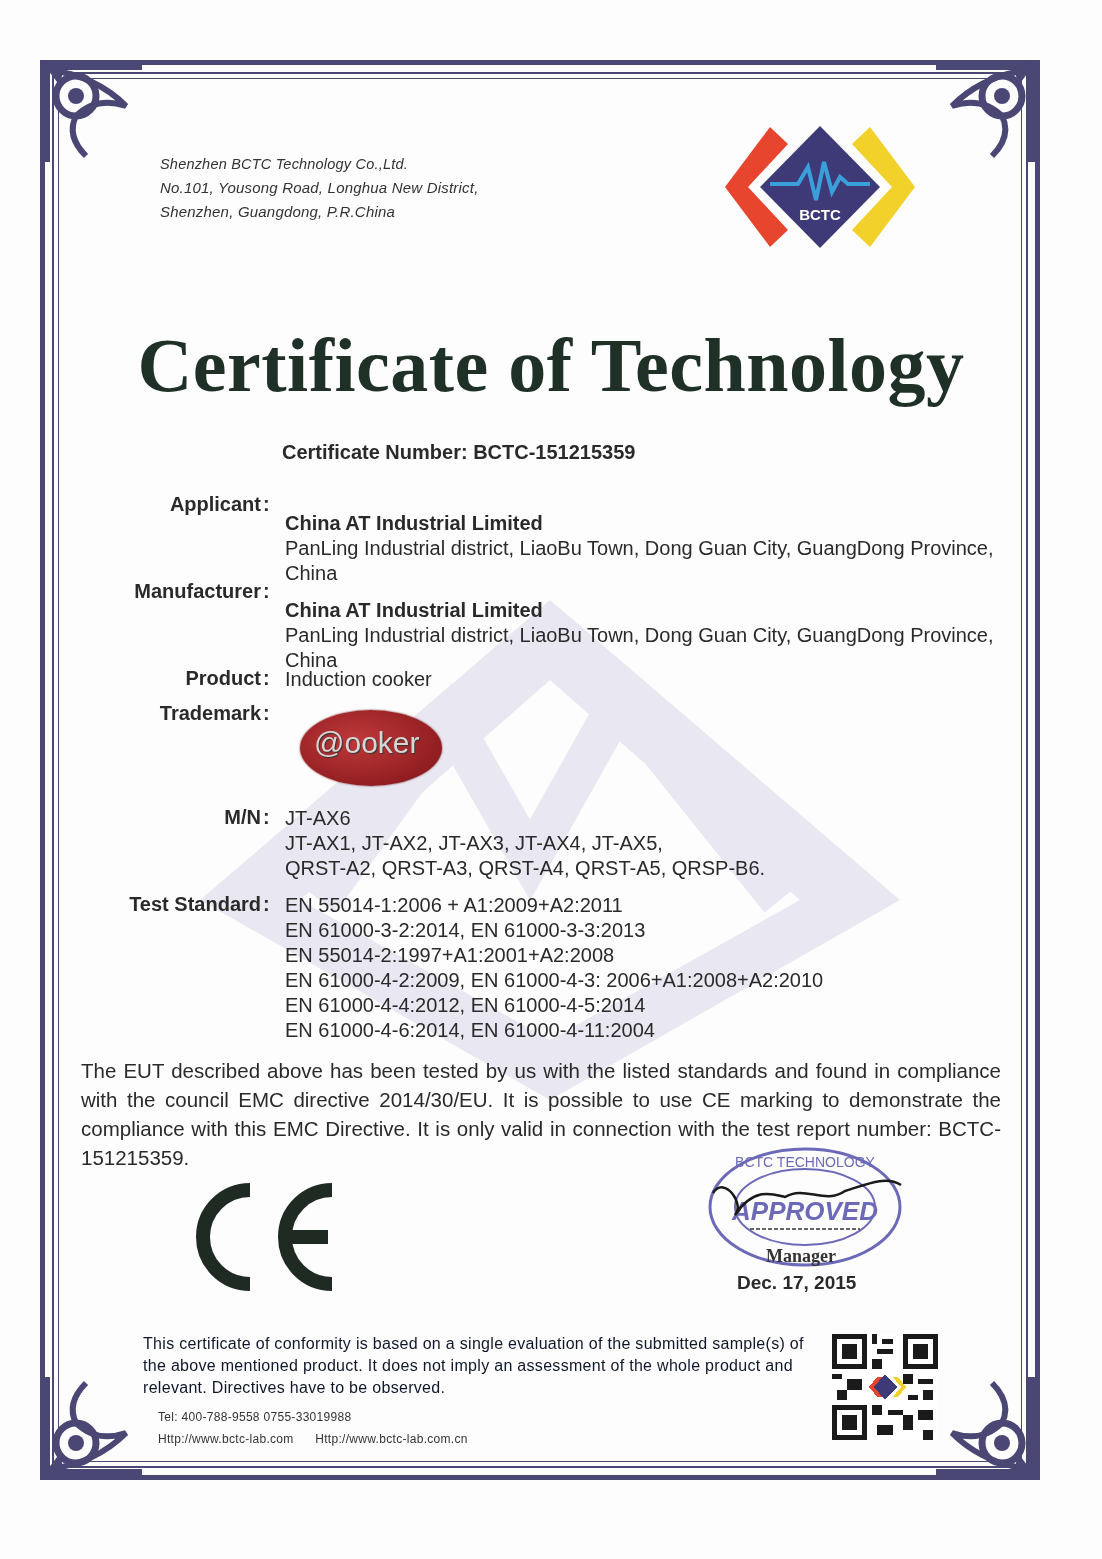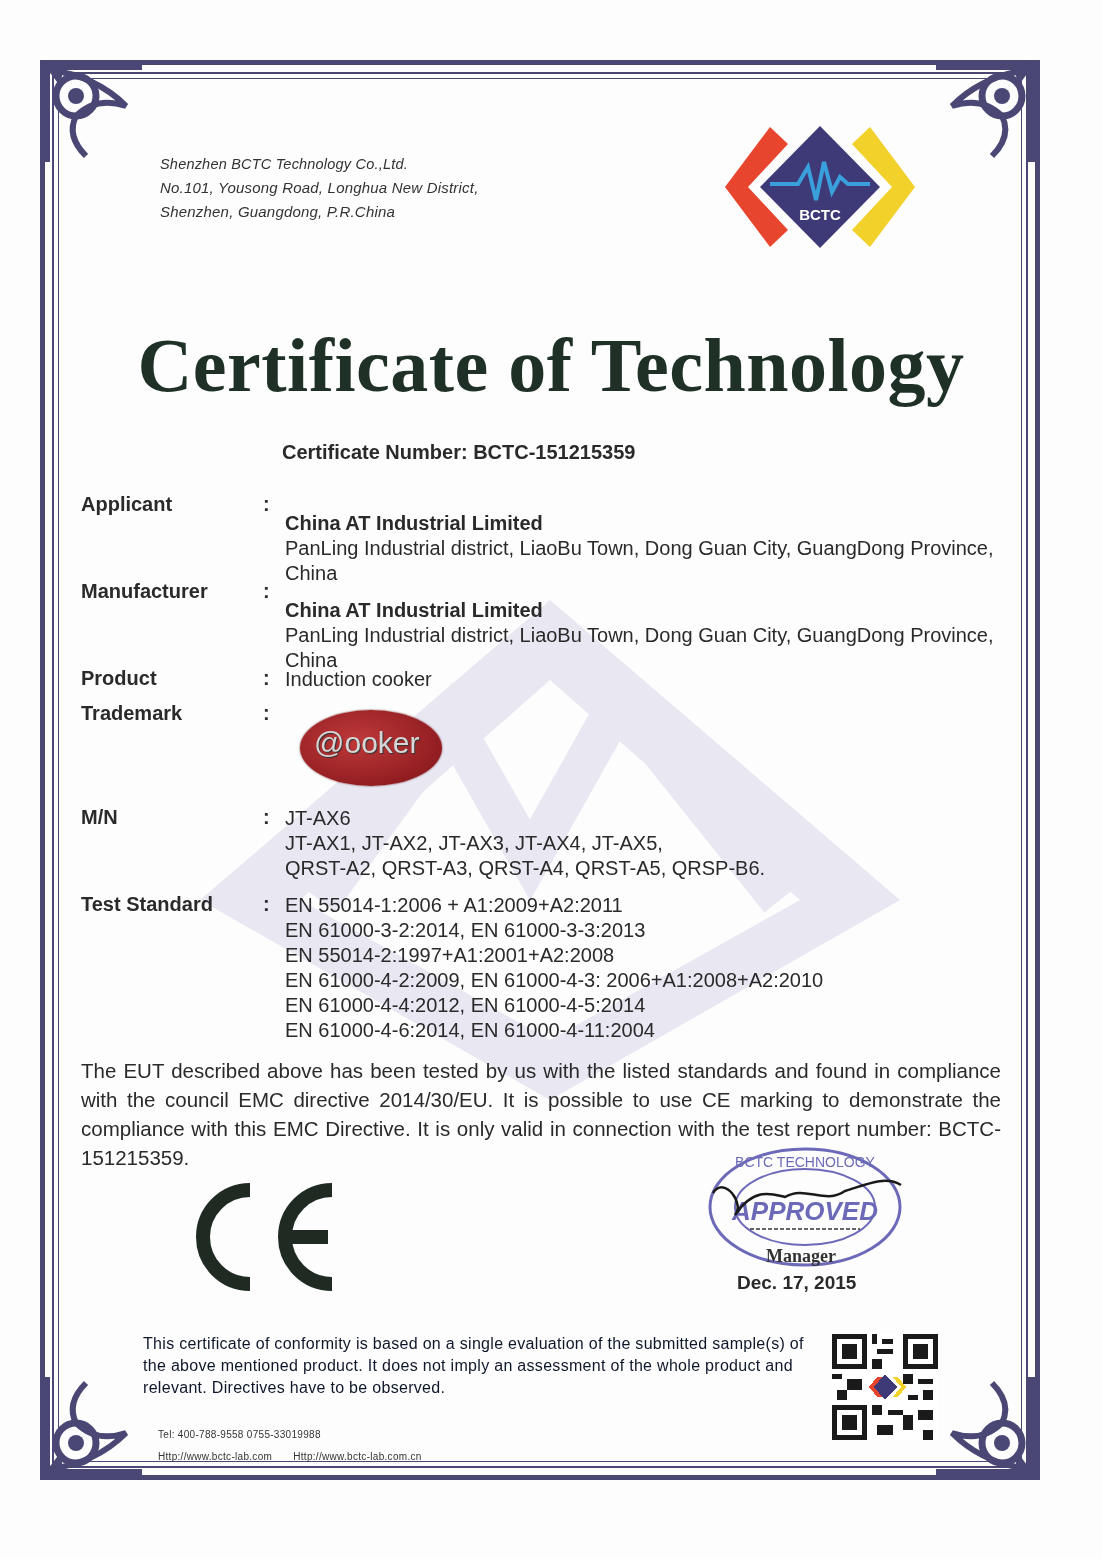--- a/index.html
+++ b/index.html
@@ -12,34 +12,34 @@
   .corner.tr { right:60px; top:56px; transform:scaleX(-1); }
   .corner.bl { left:36px; bottom:76px; transform:scaleY(-1); }
   .corner.br { right:60px; bottom:76px; transform:scale(-1,-1); }
   .watermark { position:absolute; left:200px; top:600px; width:700px; height:500px; opacity:0.12; }
   .company { position:absolute; left:160px; top:152px; font-size:15px; line-height:24px; color:#333; letter-spacing:0.2px;font-style:italic; }
   .company div:first-child { font-size:14.5px; }
   .logo { position:absolute; left:720px; top:122px; width:200px; height:130px; }
   .title { position:absolute; left:0; right:0; top:322px; text-align:center; font-family:"Liberation Serif", serif; font-weight:bold; font-size:76px; color:#1f3127; letter-spacing:0.5px; }
   .certnum { position:absolute; left:282px; top:441px; font-size:20px; font-weight:bold; color:#2a2a2a; }
   .row { position:absolute; left:81px; font-size:20px; }
-  .label { position:absolute; left:0; width:180px; font-weight:bold; color:#2a2a2a; }
+  .label { position:absolute; left:0; width:180px; font-weight:bold; color:#2a2a2a;text-align:right; }
   .colon { position:absolute; left:182px; font-weight:bold; }
   .value { position:absolute; left:204px; width:720px; line-height:25px; }
   .value .b { font-weight:bold;margin-top:18px; }
   .value .n { font-weight:normal; }
   .trademark { position:absolute; left:300px; top:710px; width:142px; height:76px; border-radius:50%; background:radial-gradient(ellipse at 40% 40%, #c0393a, #8b1a1e 80%); box-shadow:0 0 2px #6a1a1a; }
   .trademark span { position:absolute; left:14px; top:16px; font-size:30px; color:#d6d6d6; font-family:"Liberation Sans", sans-serif; text-shadow:1px 1px 1px #333; }
   .paragraph { position:absolute; left:81px; top:1056px; width:920px; font-size:20.5px; line-height:29px; text-align:justify; color:#2a2a2a; }
   .ce { position:absolute; left:180px; top:1182px; width:160px; height:110px; }
   .stamp { position:absolute; left:705px; top:1145px; width:200px; height:130px; }
   .manager { position:absolute; left:766px; top:1246px; font-family:"Liberation Serif", serif; font-weight:bold; font-size:18px; color:#333; }
   .date { position:absolute; left:737px; top:1272px; font-size:19px; font-weight:bold; color:#2a2a2a; }
   .footer-text { position:absolute; left:143px; top:1333px; width:670px; font-size:16px; line-height:22px; color:#0f172a; letter-spacing:0.3px; }
-  .contact { position:absolute; left:158px; top:1406px; font-size:10px; line-height:22px; color:#333; letter-spacing:0.3px;margin-top:18px; }
+  .contact { position:absolute; left:158px; top:1406px; font-size:12px; line-height:22px; color:#333; letter-spacing:0.3px; }
   .contact span { margin-right:18px; }
   .qr { position:absolute; left:832px; top:1334px; width:106px; height:106px; }
 </style>
 </head>
 <body>
 
 <div class="frame-outer"></div>
 <div class="frame-inner"></div>
 <div class="frame-inner2"></div>
 

